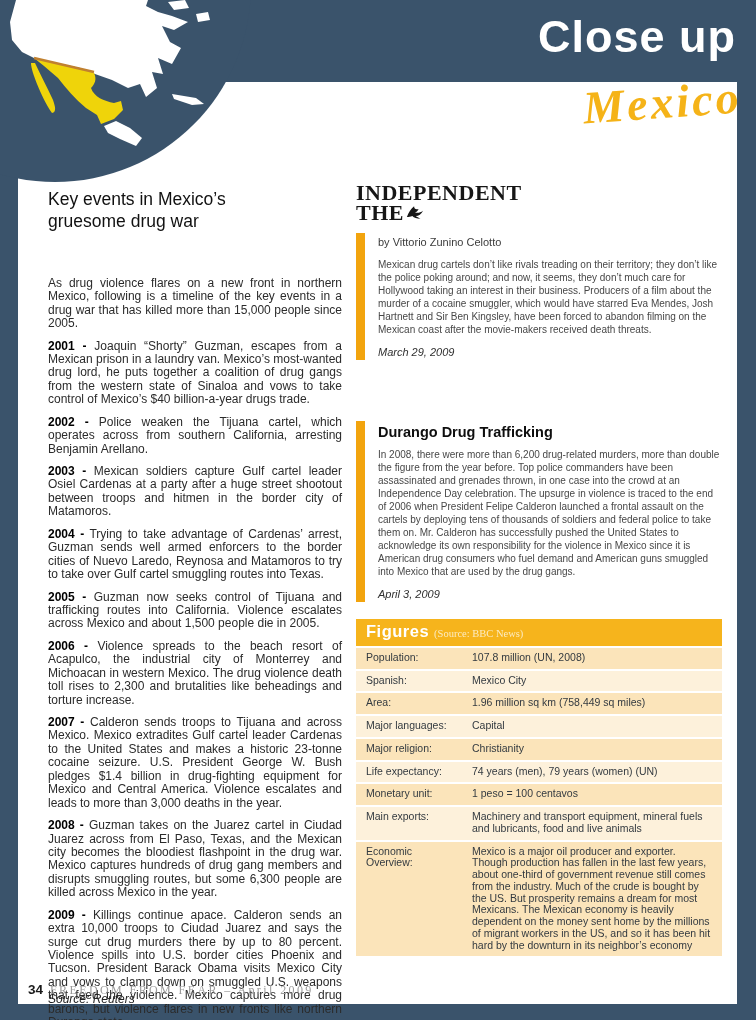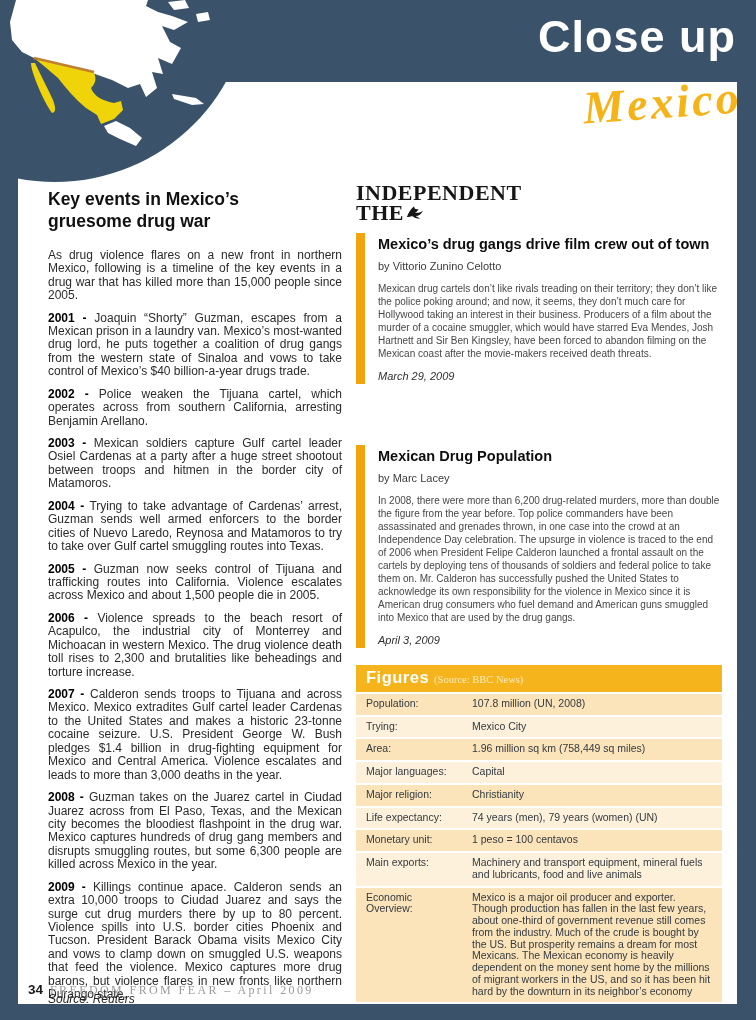--- a/index.html
+++ b/index.html
@@ -22,21 +22,21 @@
   }
   .mexico-script {
     position:absolute; top:80px; right:14px;
     font-family:"Liberation Serif", serif; font-style:italic; font-weight:bold;
     font-size:46px; color:#F5B318; letter-spacing:3px; line-height:1;
     transform:rotate(-4deg);
   }
 
   
   .left-col { position:absolute; left:48px; top:188px; width:294px; color:#2b2b2b; }
-  .timeline-title { font-size:17.5px; line-height:1.28; font-weight:bold; color:#111; margin-bottom:16px; }
+  .timeline-title { font-size:17.5px; line-height:1.28; font-weight:normal; color:#111; margin-bottom:44px; }
   .left-col p { font-size:12px; line-height:1.12; text-align:justify; margin-bottom:9px; }
   .left-col p b { font-weight:bold; color:#000; }
   .source-note {
     position:absolute; left:48px; top:992px;
     font-size:12px; font-style:italic; color:#222;
   }
 
   
   .right-col { position:absolute; left:356px; top:183px; width:366px; }
 
@@ -122,47 +122,45 @@
   <div class="right-col">
 
     <div class="indep-logo">
       <div>INDEPENDENT</div>
       <div><span>THE</span><span class="eagle"><svg width="18" height="15" viewBox="0 0 20 16">
               <path fill="#161616" d="M1,13 C3,8 5,4 9,1 C9,4 11,5 14,4 C13,6 12,7 10,8 C13,9 16,8 19,6 C17,10 14,12 11,12 C12,13 14,14 16,15 C12,15 9,14 7,12 C5,13 3,13 1,13 Z"></path>
             </svg></span></div>
     </div>
 
     <div class="article-box">
-      <h3>Mexico’s drug gangs drive film crew out of town</h3>
       <div class="byline">by Vittorio Zunino Celotto</div>
       <p class="body">Mexican drug cartels don’t like rivals treading on their territory; they don’t like the police poking around; and now, it seems, they don’t much care for Hollywood taking an interest in their business. Producers of a film about the murder of a cocaine smuggler, which would have starred Eva Mendes, Josh Hartnett and Sir Ben Kingsley, have been forced to abandon filming on the Mexican coast after the movie-makers received death threats.</p>
       <div class="date">March 29, 2009</div>
     </div>
 
     <div class="nyt-logo">The New York Times</div>
 
     <div class="article-box">
-      <h3>Mexican Drug Population</h3>
-      <div class="byline">by Marc Lacey</div>
+      <h3>Durango Drug Trafficking</h3>
       <p class="body">In 2008, there were more than 6,200 drug-related murders, more than double the figure from the year before. Top police commanders have been assassinated and grenades thrown, in one case into the crowd at an Independence Day celebration. The upsurge in violence is traced to the end of 2006 when President Felipe Calderon launched a frontal assault on the cartels by deploying tens of thousands of soldiers and federal police to take them on. Mr. Calderon has successfully pushed the United States to acknowledge its own responsibility for the violence in Mexico since it is American drug consumers who fuel demand and American guns smuggled into Mexico that are used by the drug gangs.</p>
       <div class="date">April 3, 2009</div>
     </div>
 
     <div class="figures">
       <div class="fig-head">
         <span class="fig-title">Figures</span><span class="fig-src">(Source: BBC News)</span>
       </div>
       <table>
         <tbody>
             <tr class="d">
               <td class="lbl">Population:</td>
               <td>107.8 million (UN, 2008)</td>
             </tr>
         <tr class="l">
-              <td class="lbl">Trying:</td>
+              <td class="lbl">Spanish:</td>
               <td>Mexico City</td>
             </tr>
         <tr class="d">
               <td class="lbl">Area:</td>
               <td>1.96 million sq km (758,449 sq miles)</td>
             </tr>
         <tr class="l">
               <td class="lbl">Major languages:</td>
               <td>Capital</td>
             </tr>

